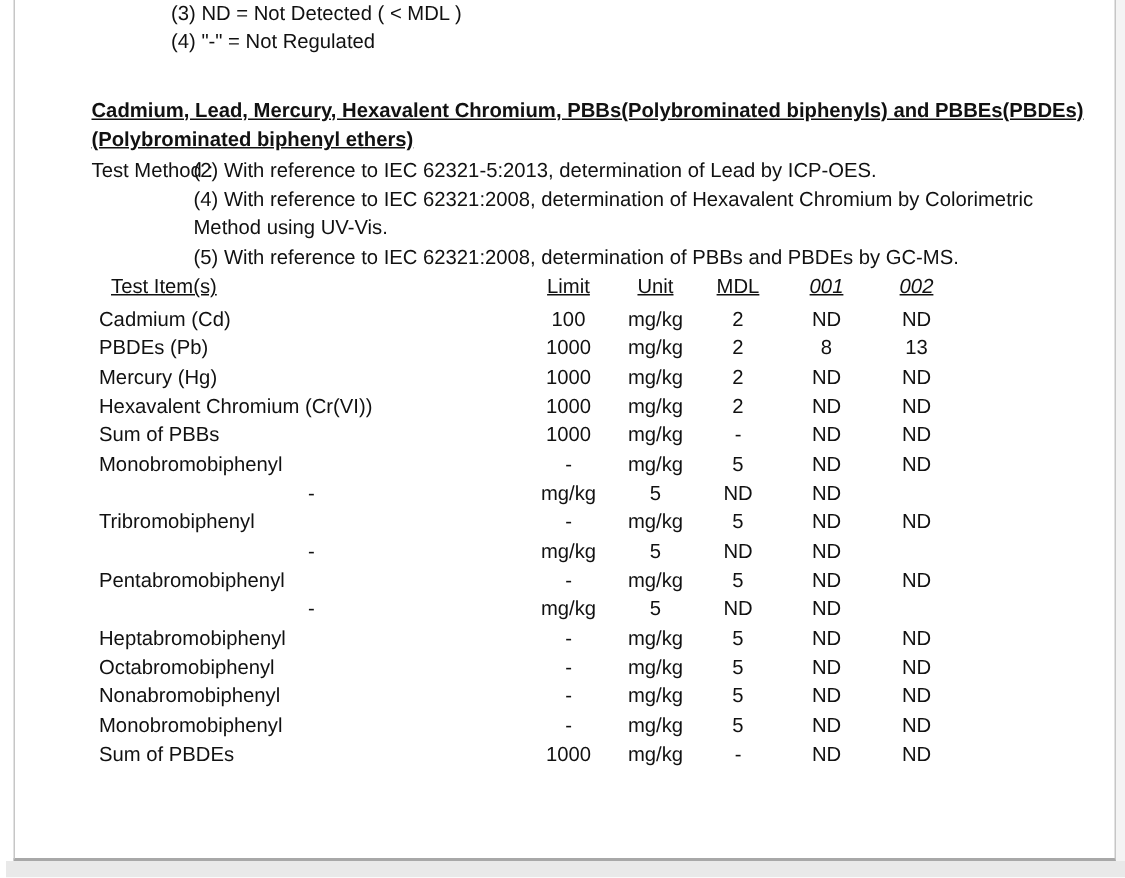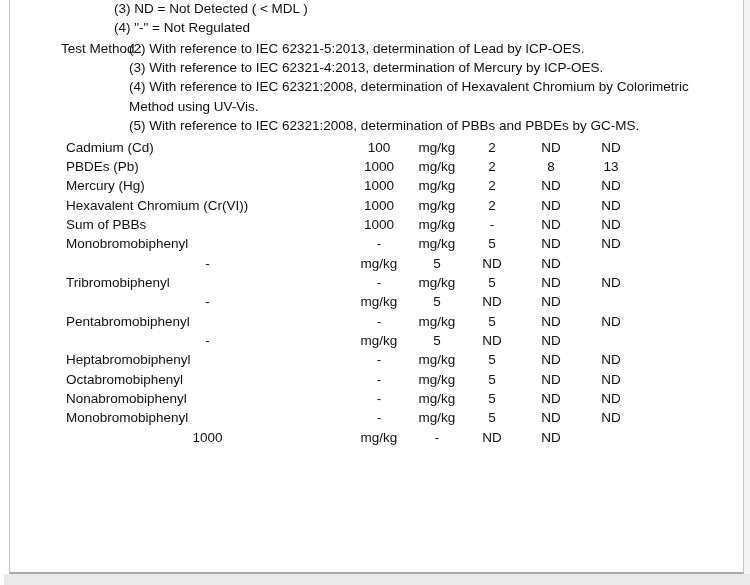--- a/index.html
+++ b/index.html
@@ -64,33 +64,44 @@
   <div class="below-strip"></div>
   <div class="right-strip"></div>
 
   <div class="page">
 
     <div class="notes">
       <div class="line">(3) ND = Not Detected ( &lt; MDL )</div>
       <div class="line">(4) "-" = Not Regulated</div>
     </div>
 
+    <div class="heading">
+      <div class="line"><span class="u">Cadmium, Lead, Mercury, Hexavalent Chromium, PBBs(Polybrominated biphenyls) and PBBEs(PBDEs)</span></div>
+      <div class="line"><span class="u">(Polybrominated biphenyl ethers)</span></div>
+    </div>
 
     <div class="method">
       <div class="method-label line">Test Method :</div>
       <div class="method-lines">
         <div class="line">(2) With reference to IEC 62321-5:2013, determination of Lead by ICP-OES.</div>
-        <div class="line">(3) With reference to IEC 62321-4:2013, determination of Mercury by ICP-OES.</div>
         <div class="line">(4) With reference to IEC 62321:2008, determination of Hexavalent Chromium by Colorimetric</div>
         <div class="line">Method using UV-Vis.</div>
         <div class="line">(5) With reference to IEC 62321:2008, determination of PBBs and PBDEs by GC-MS.</div>
       </div>
     </div>
 
     <div class="rtable">
+      <div class="trow thead">
+        <div class="c item"><span class="u hpad">Test Item(s)</span></div>
+        <div class="c"><span class="u">Limit</span></div>
+        <div class="c"><span class="u">Unit</span></div>
+        <div class="c"><span class="u">MDL</span></div>
+        <div class="c"><span class="u it">001</span></div>
+        <div class="c"><span class="u it">002</span></div>
+      </div>
 
       <div class="tbody">
         <div class="trow">
           <div class="c item">Cadmium (Cd)</div>
           <div class="c">100</div>
           <div class="c">mg/kg</div>
           <div class="c">2</div>
           <div class="c">ND</div>
           <div class="c">ND</div>
         </div>
@@ -197,20 +208,21 @@
         </div>
         <div class="trow">
           <div class="c item">Monobromobiphenyl</div>
           <div class="c">-</div>
           <div class="c">mg/kg</div>
           <div class="c">5</div>
           <div class="c">ND</div>
           <div class="c">ND</div>
         </div>
         <div class="trow">
+          <div class="c item">Sum of PBDEs</div>
           <div class="c">1000</div>
           <div class="c">mg/kg</div>
           <div class="c">-</div>
           <div class="c">ND</div>
           <div class="c">ND</div>
         </div>
       </div>
     </div>
 
   </div>

